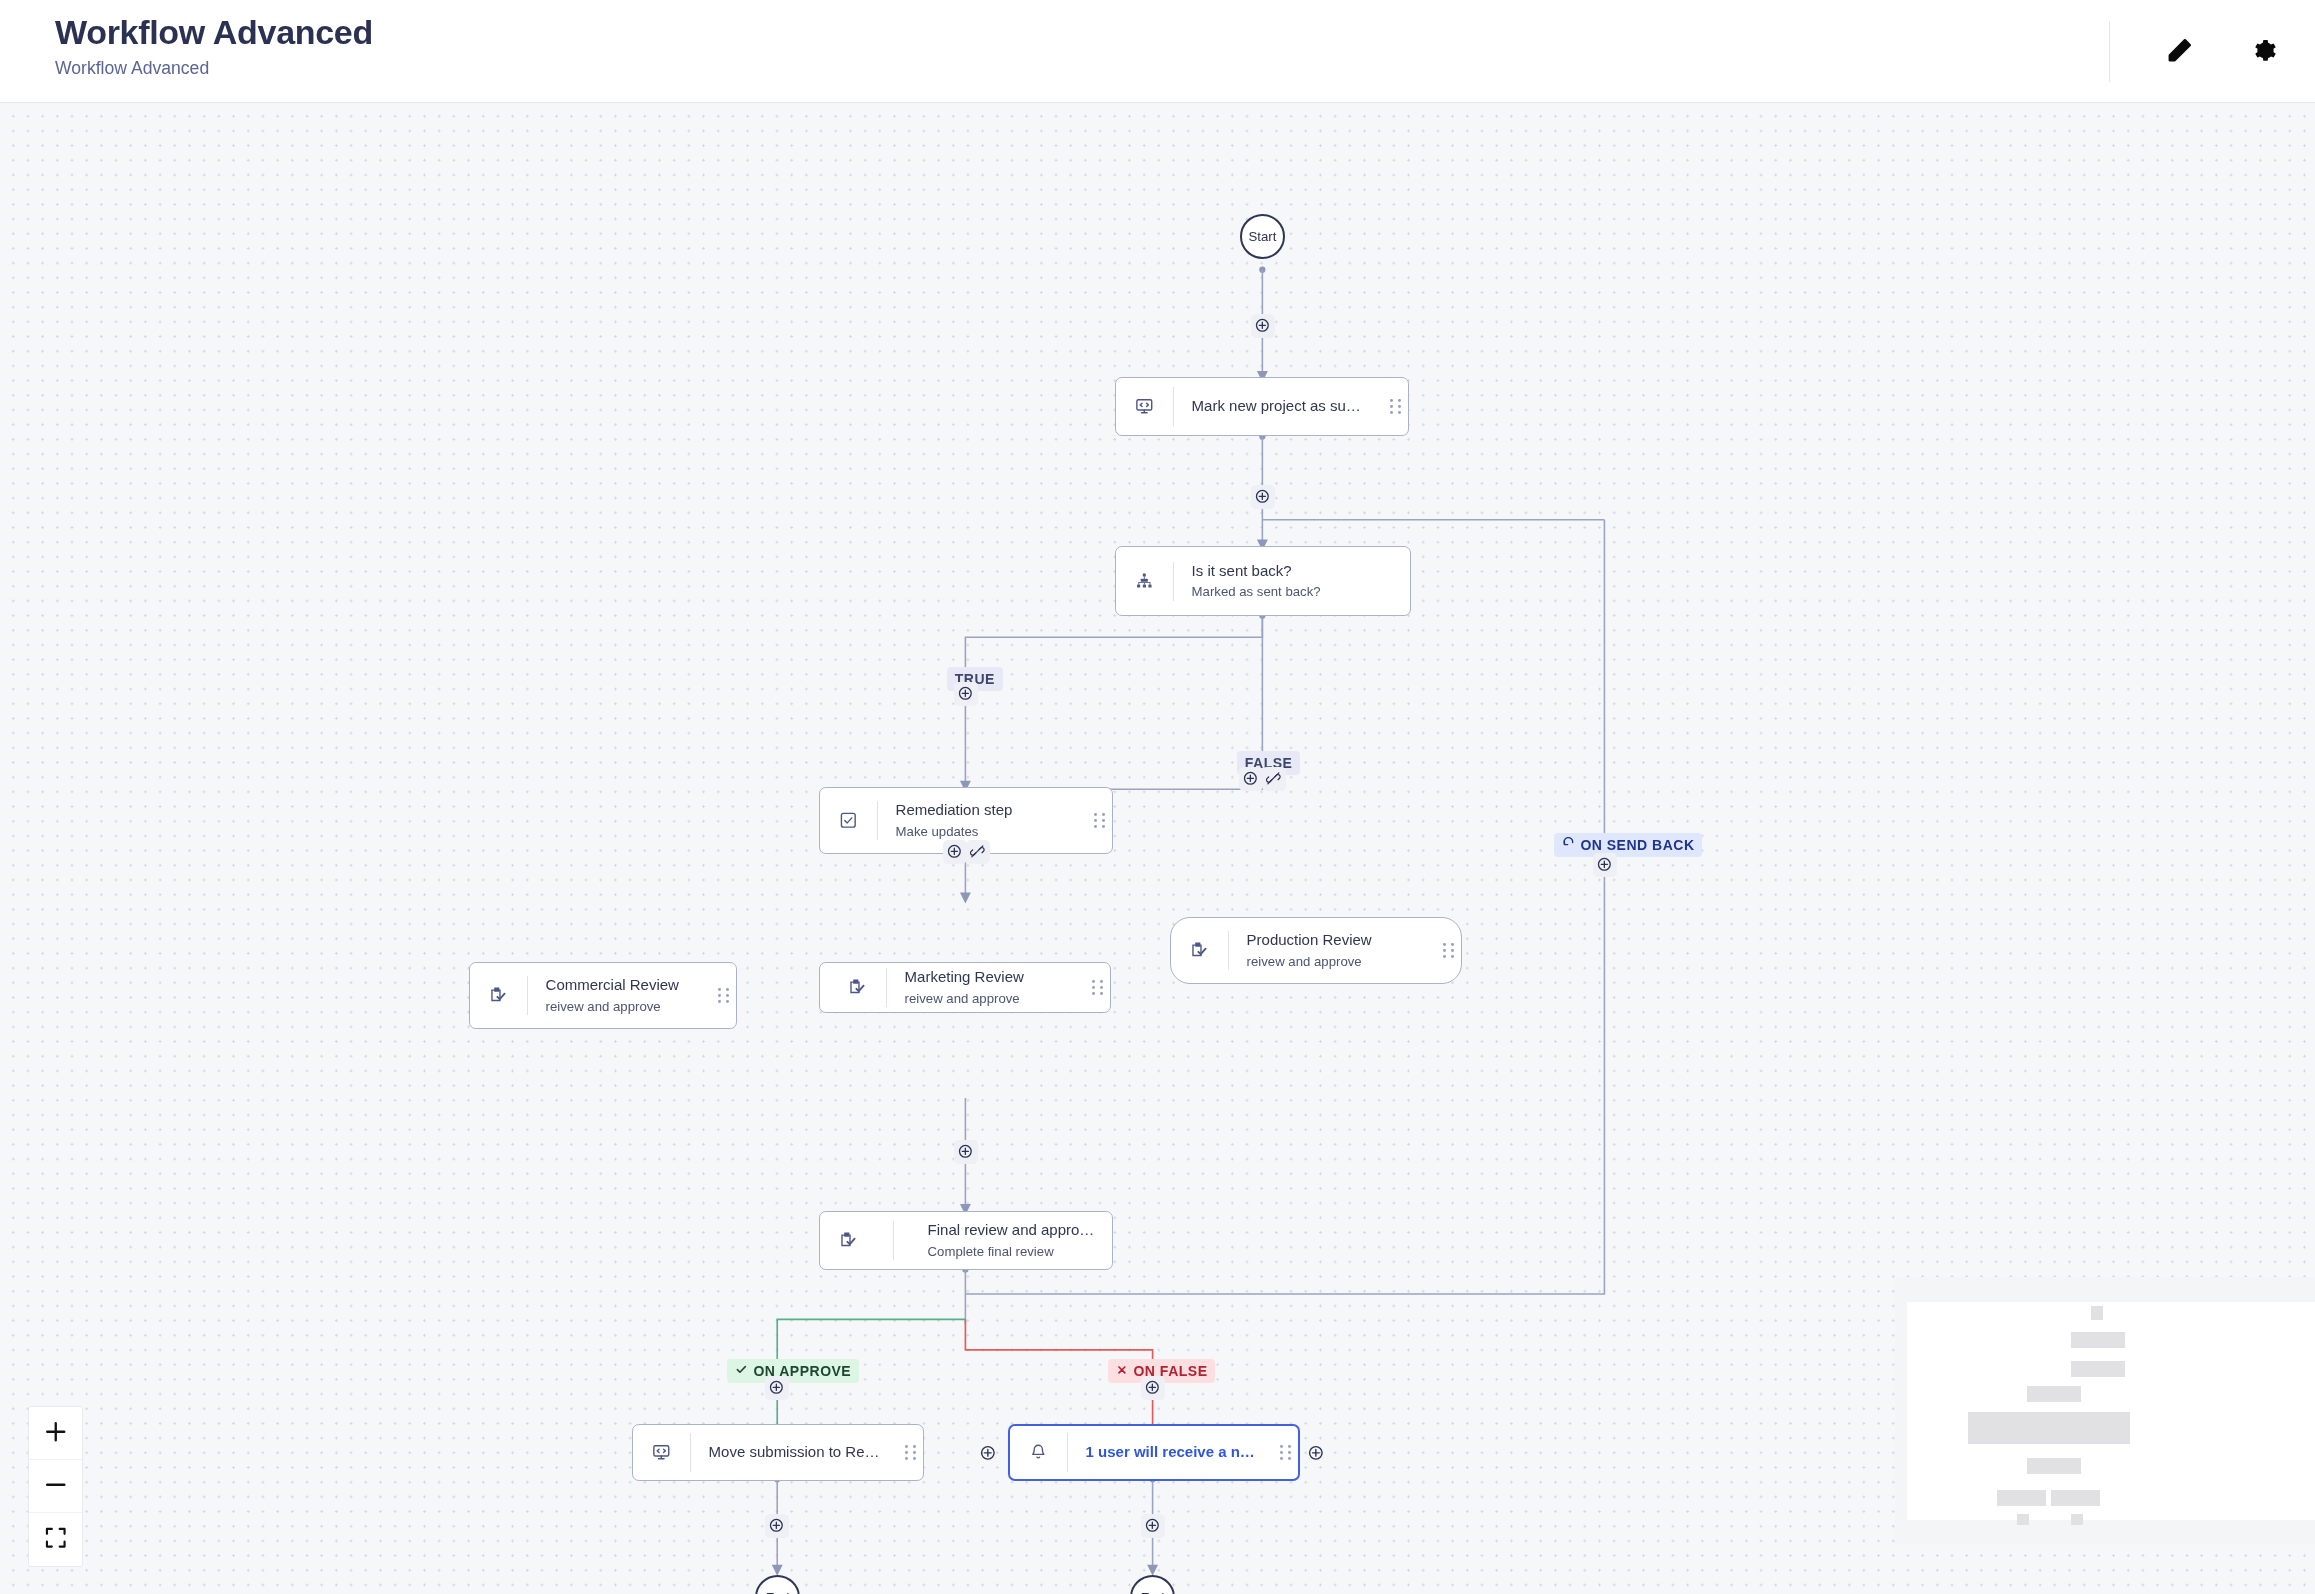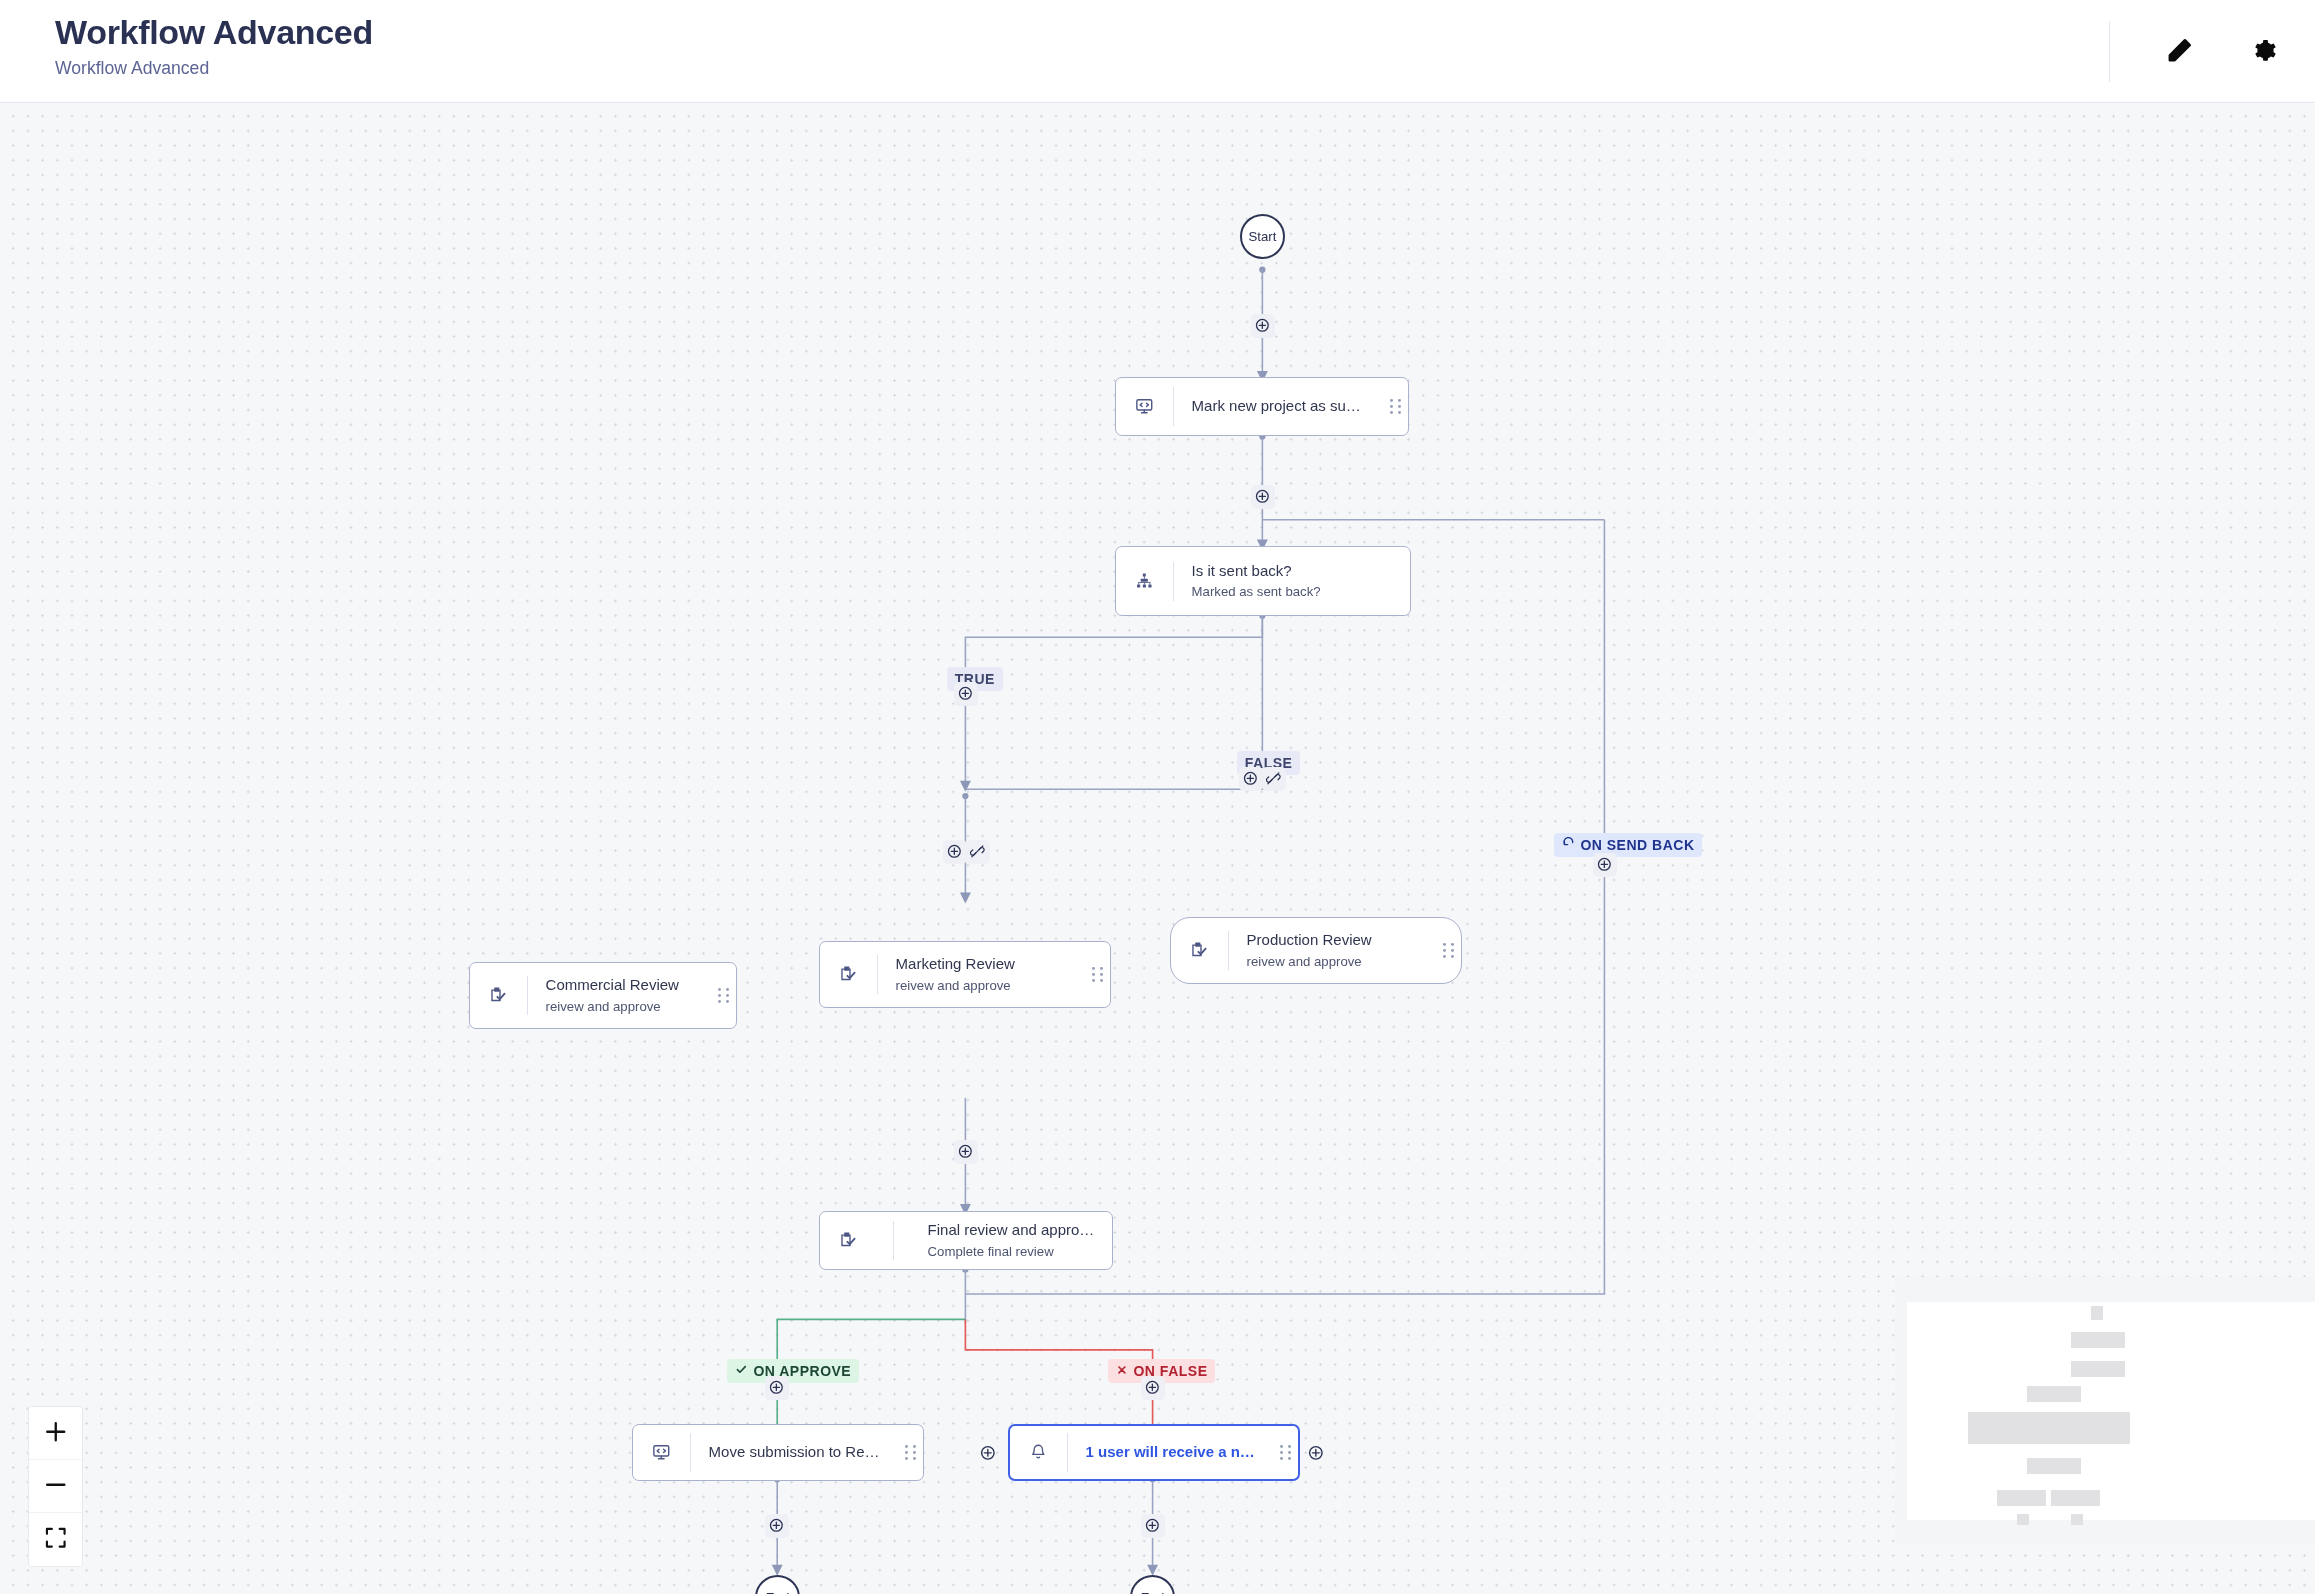--- a/index.html
+++ b/index.html
@@ -350,20 +350,43 @@
       </svg>
   </div>
   <div class="icon-btn" style="left:1262px; top:664px;">
     <svg width="14.7" height="14.7" viewBox="0 0 16 16" fill="none" stroke="#2b3153" stroke-width="1.3" stroke-linecap="round">
       <path d="M6.2 9.8L4.6 11.4a2.3 2.3 0 01-3.3-3.3L2.9 6.5"></path>
       <path d="M9.8 6.2l1.6-1.6a2.3 2.3 0 013.3 3.3l-1.6 1.6"></path>
       <path d="M2 14L14 2"></path>
     </svg>
   </div>
 
+  <div class="node" style="left:819px; top:684px; width:294px; height:67px;">
+    <div class="node-icon">
+      <svg width="18.6" height="18.6" viewBox="0 0 20 20" fill="none" stroke="#4d5684" stroke-width="1.5">
+        <rect x="2.6" y="2.6" width="14.8" height="14.8" rx="2"></rect>
+        <path d="M6.2 10.2l2.6 2.6 5-5.4" stroke-linecap="round" stroke-linejoin="round"></path>
+      </svg>
+    </div>
+    <div class="node-sep"></div>
+    <div class="node-body">
+      <div class="node-title">Remediation step</div>
+      <div class="node-sub">Make updates</div>
+    </div>
+    <div class="node-handle">
+      <span class="dots6">
+          <i></i>
+          <i></i>
+          <i></i>
+          <i></i>
+          <i></i>
+          <i></i>
+        </span>
+    </div>
+  </div>
 
   <div class="plus-btn" style="left:943px; top:737px;">
     <svg width="14.7" height="14.7" viewBox="0 0 16 16" fill="none" stroke="#2b3153" stroke-width="1.4">
         <circle cx="8" cy="8" r="6.4"></circle>
         <path d="M8 4.6v6.8M4.6 8h6.8" stroke-linecap="round"></path>
       </svg>
   </div>
   <div class="icon-btn" style="left:966px; top:737px;">
     <svg width="14.7" height="14.7" viewBox="0 0 16 16" fill="none" stroke="#2b3153" stroke-width="1.3" stroke-linecap="round">
       <path d="M6.2 9.8L4.6 11.4a2.3 2.3 0 01-3.3-3.3L2.9 6.5"></path>
@@ -406,21 +429,21 @@
           <i></i>
           <i></i>
           <i></i>
           <i></i>
           <i></i>
           <i></i>
         </span>
     </div>
   </div>
 
-  <div class="node" style="left:819px; top:838px; width:292px; height:67px;">
+  <div class="node" style="left:819px; top:859px; width:292px; height:51px;padding-left:9px;">
     <div class="node-icon">
       <svg width="18.6" height="18.6" viewBox="0 0 20 20" fill="none" stroke="#4d5684" stroke-width="1.5">
         <path d="M3.2 4.4h8.6v11.2H3.2z"></path>
         <path d="M6.4 2.4h4v3h-4z" fill="#4d5684"></path>
         <path d="M9 11.6l2.6 2.6 5.2-6" stroke-width="2" stroke-linecap="round" stroke-linejoin="round"></path>
       </svg>
     </div>
     <div class="node-sep"></div>
     <div class="node-body">
       <div class="node-title">Marketing Review</div>

